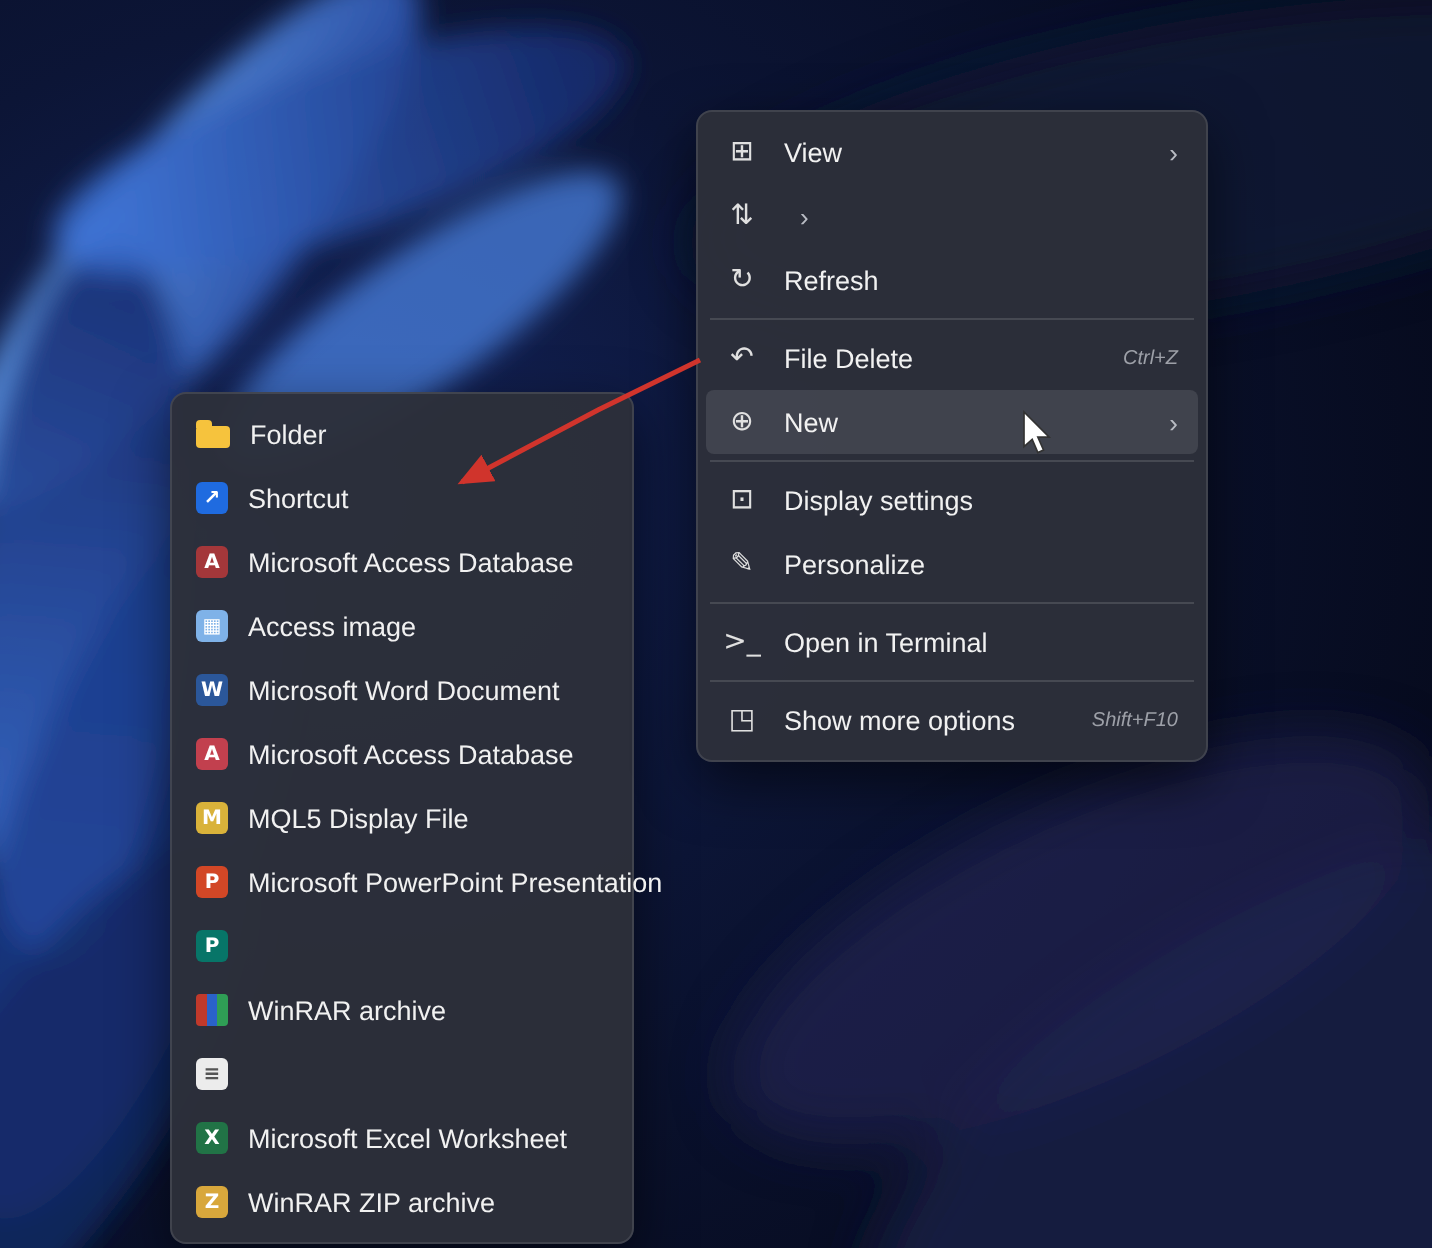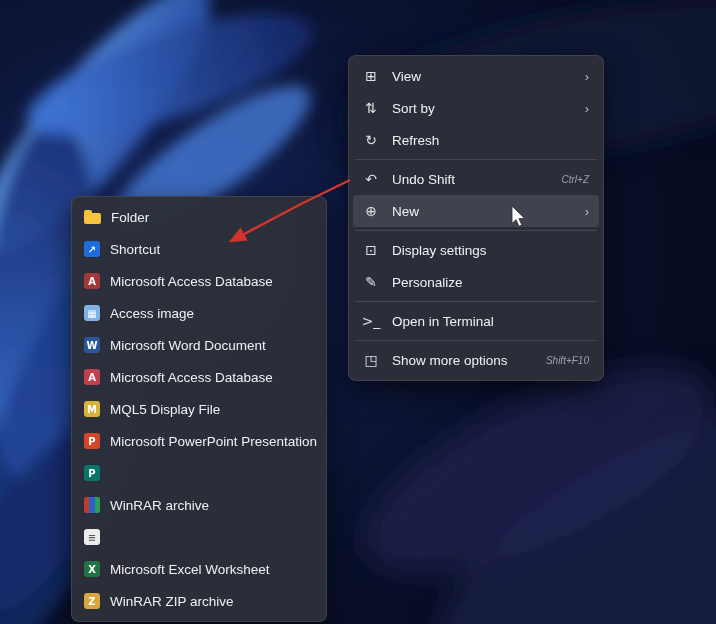--- a/index.html
+++ b/index.html
@@ -11,21 +11,21 @@
   .wallpaper{position:absolute;left:0;top:0;z-index:0;}
   .menu{
     position:absolute;z-index:10;box-sizing:border-box;
     background:rgba(44,47,58,0.97);
     border:1px solid rgba(255,255,255,0.10);
     border-radius:8px;
     box-shadow:0 10px 28px rgba(0,0,0,0.55);
     padding:4px;
   }
   #context-menu{left:348px;top:55px;width:256px;}
-  #new-submenu{left:71px;top:196px;width:256px;}
+  #new-submenu{left:85px;top:196px;width:232px;}
   .menu-item{
     display:flex;align-items:center;height:32px;
     padding:0 10px 0 8px;border-radius:4px;
     color:#f1f1f1;font-size:13.5px;cursor:default;
   }
   .menu-item.highlighted{background:rgba(255,255,255,0.10);}
   .mi-icon{
     width:20px;margin-right:11px;flex:none;text-align:center;
     font-size:14px;line-height:1;color:#e0e0e0;
     font-family:"DejaVu Sans",sans-serif;
@@ -141,31 +141,30 @@
   </div>
 
 <div id="context-menu" class="menu">
     <div class="menu-item">
       <span class="mi-icon">⊞</span>
       <span class="mi-label">View</span>
       <span class="mi-chevron">›</span>
     </div>
     <div class="menu-item">
       <span class="mi-icon">⇅</span>
-      <span class="mi-label">Sort by</span>
       <span class="mi-chevron">›</span>
     </div>
     <div class="menu-item">
       <span class="mi-icon">↻</span>
       <span class="mi-label">Refresh</span>
     </div>
     <div class="separator"></div>
     <div class="menu-item">
       <span class="mi-icon">↶</span>
-      <span class="mi-label">Undo Shift</span>
+      <span class="mi-label">File Delete</span>
       <span class="mi-accel">Ctrl+Z</span>
     </div>
     <div class="menu-item highlighted">
       <span class="mi-icon">⊕</span>
       <span class="mi-label">New</span>
       <span class="mi-chevron">›</span>
     </div>
     <div class="separator"></div>
     <div class="menu-item">
       <span class="mi-icon">⊡</span>

